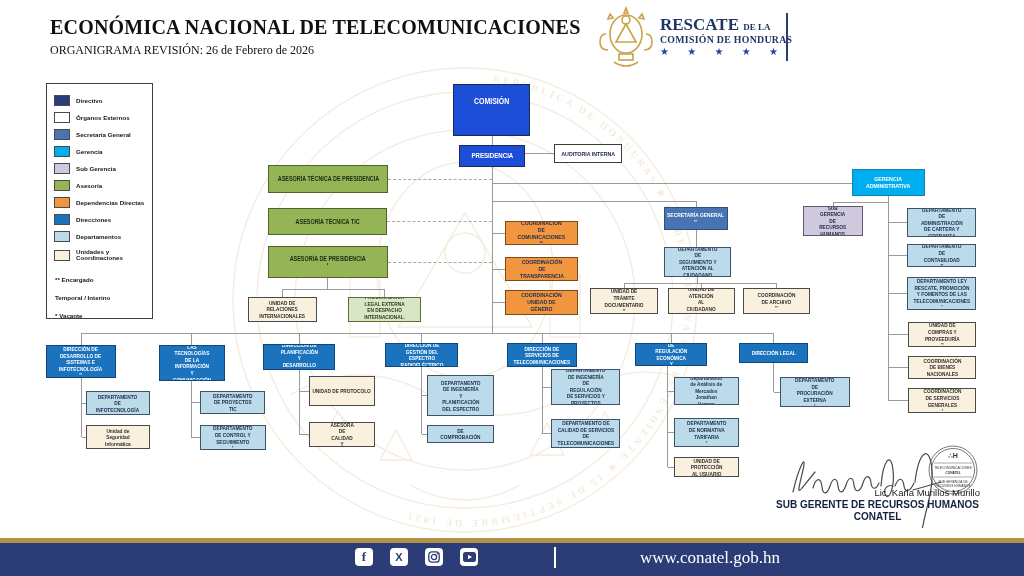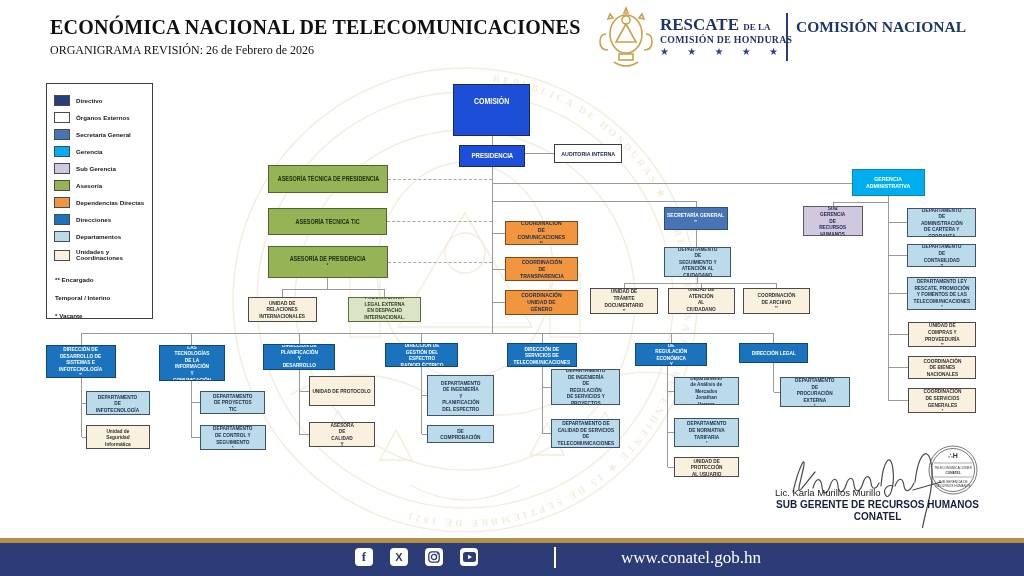--- a/index.html
+++ b/index.html
@@ -35,23 +35,23 @@
   .departamento{background:#bcdbea;color:#1a2c48;border:1.5px solid #3e5368;}
   .unidad{background:#faf0de;color:#2e2e2e;border:1.5px solid #4a4a4a;}
   .verdeclaro{background:#d9e5c4;color:#2c3c1c;border:1.5px solid #5a6e35;}
   .top{align-items:flex-start;padding-top:5px;}
   .edge{position:absolute;background:#9a9a9a;}
   .edge.dash{background:none;border-top:1px dashed #a8a8a8;height:0 !important;}
   #footer-gold{position:absolute;left:0;top:538px;width:1024px;height:5px;background:#b29045;}
   #footer-bar{position:absolute;left:0;top:543px;width:1024px;height:33px;background:#2b3c77;}
   .soc{position:absolute;top:548px;width:18px;height:18px;background:#fff;border-radius:4px;display:flex;align-items:center;justify-content:center;color:#2b3c77;}
   #footer-divider{position:absolute;left:554px;top:547px;width:2px;height:21px;background:#fff;}
-  #footer-url{position:absolute;left:591px;top:548px;width:200px;text-align:center;color:#fff;font-family:"Liberation Serif",serif;font-size:17px;}
+  #footer-url{position:absolute;left:610px;top:548px;width:200px;text-align:center;color:#fff;font-family:"Liberation Serif",serif;font-size:17px;}
   #sig-block{position:absolute;left:775px;top:436px;width:215px;height:92px;}
-  #sig-name{position:absolute;left:0;top:51px;width:205px;text-align:left;font-size:9.5px;color:#222;}
+  #sig-name{position:absolute;left:0;top:51px;width:205px;text-align:right;font-size:9.5px;color:#222;}
   #sig-role{position:absolute;left:0;top:63px;width:205px;text-align:center;font-size:10px;font-weight:bold;color:#14213d;}
   #sig-org{position:absolute;left:0;top:75px;width:205px;text-align:center;font-size:10px;font-weight:bold;color:#14213d;}
 </style>
 </head>
 <body>
 
 <div id="page">
 
   <svg id="watermark" class="abs" style="left:230px;top:65px;opacity:.45;" width="470" height="470" viewBox="0 0 470 470">
     <g fill="none" stroke="#e8d6b4" stroke-width="1.4">
@@ -97,21 +97,20 @@
       <div id="gov-stars">
           <span>★</span>
           <span>★</span>
           <span>★</span>
           <span>★</span>
           <span>★</span>
         </div>
     </div>
     <div id="logo-divider"></div>
     <div id="conatel-logo-text">
-      <div>COMISIÓN NACIONAL</div>
     </div>
   </div>
 
   <div id="legend">
       <div class="lg-row">
         <span class="lg-sw" style="background: rgb(41, 61, 124);"></span>
         <span class="lg-lab">Directivo</span>
       </div>
       <div class="lg-row">
         <span class="lg-sw" style="background: rgb(255, 255, 255);"></span>

